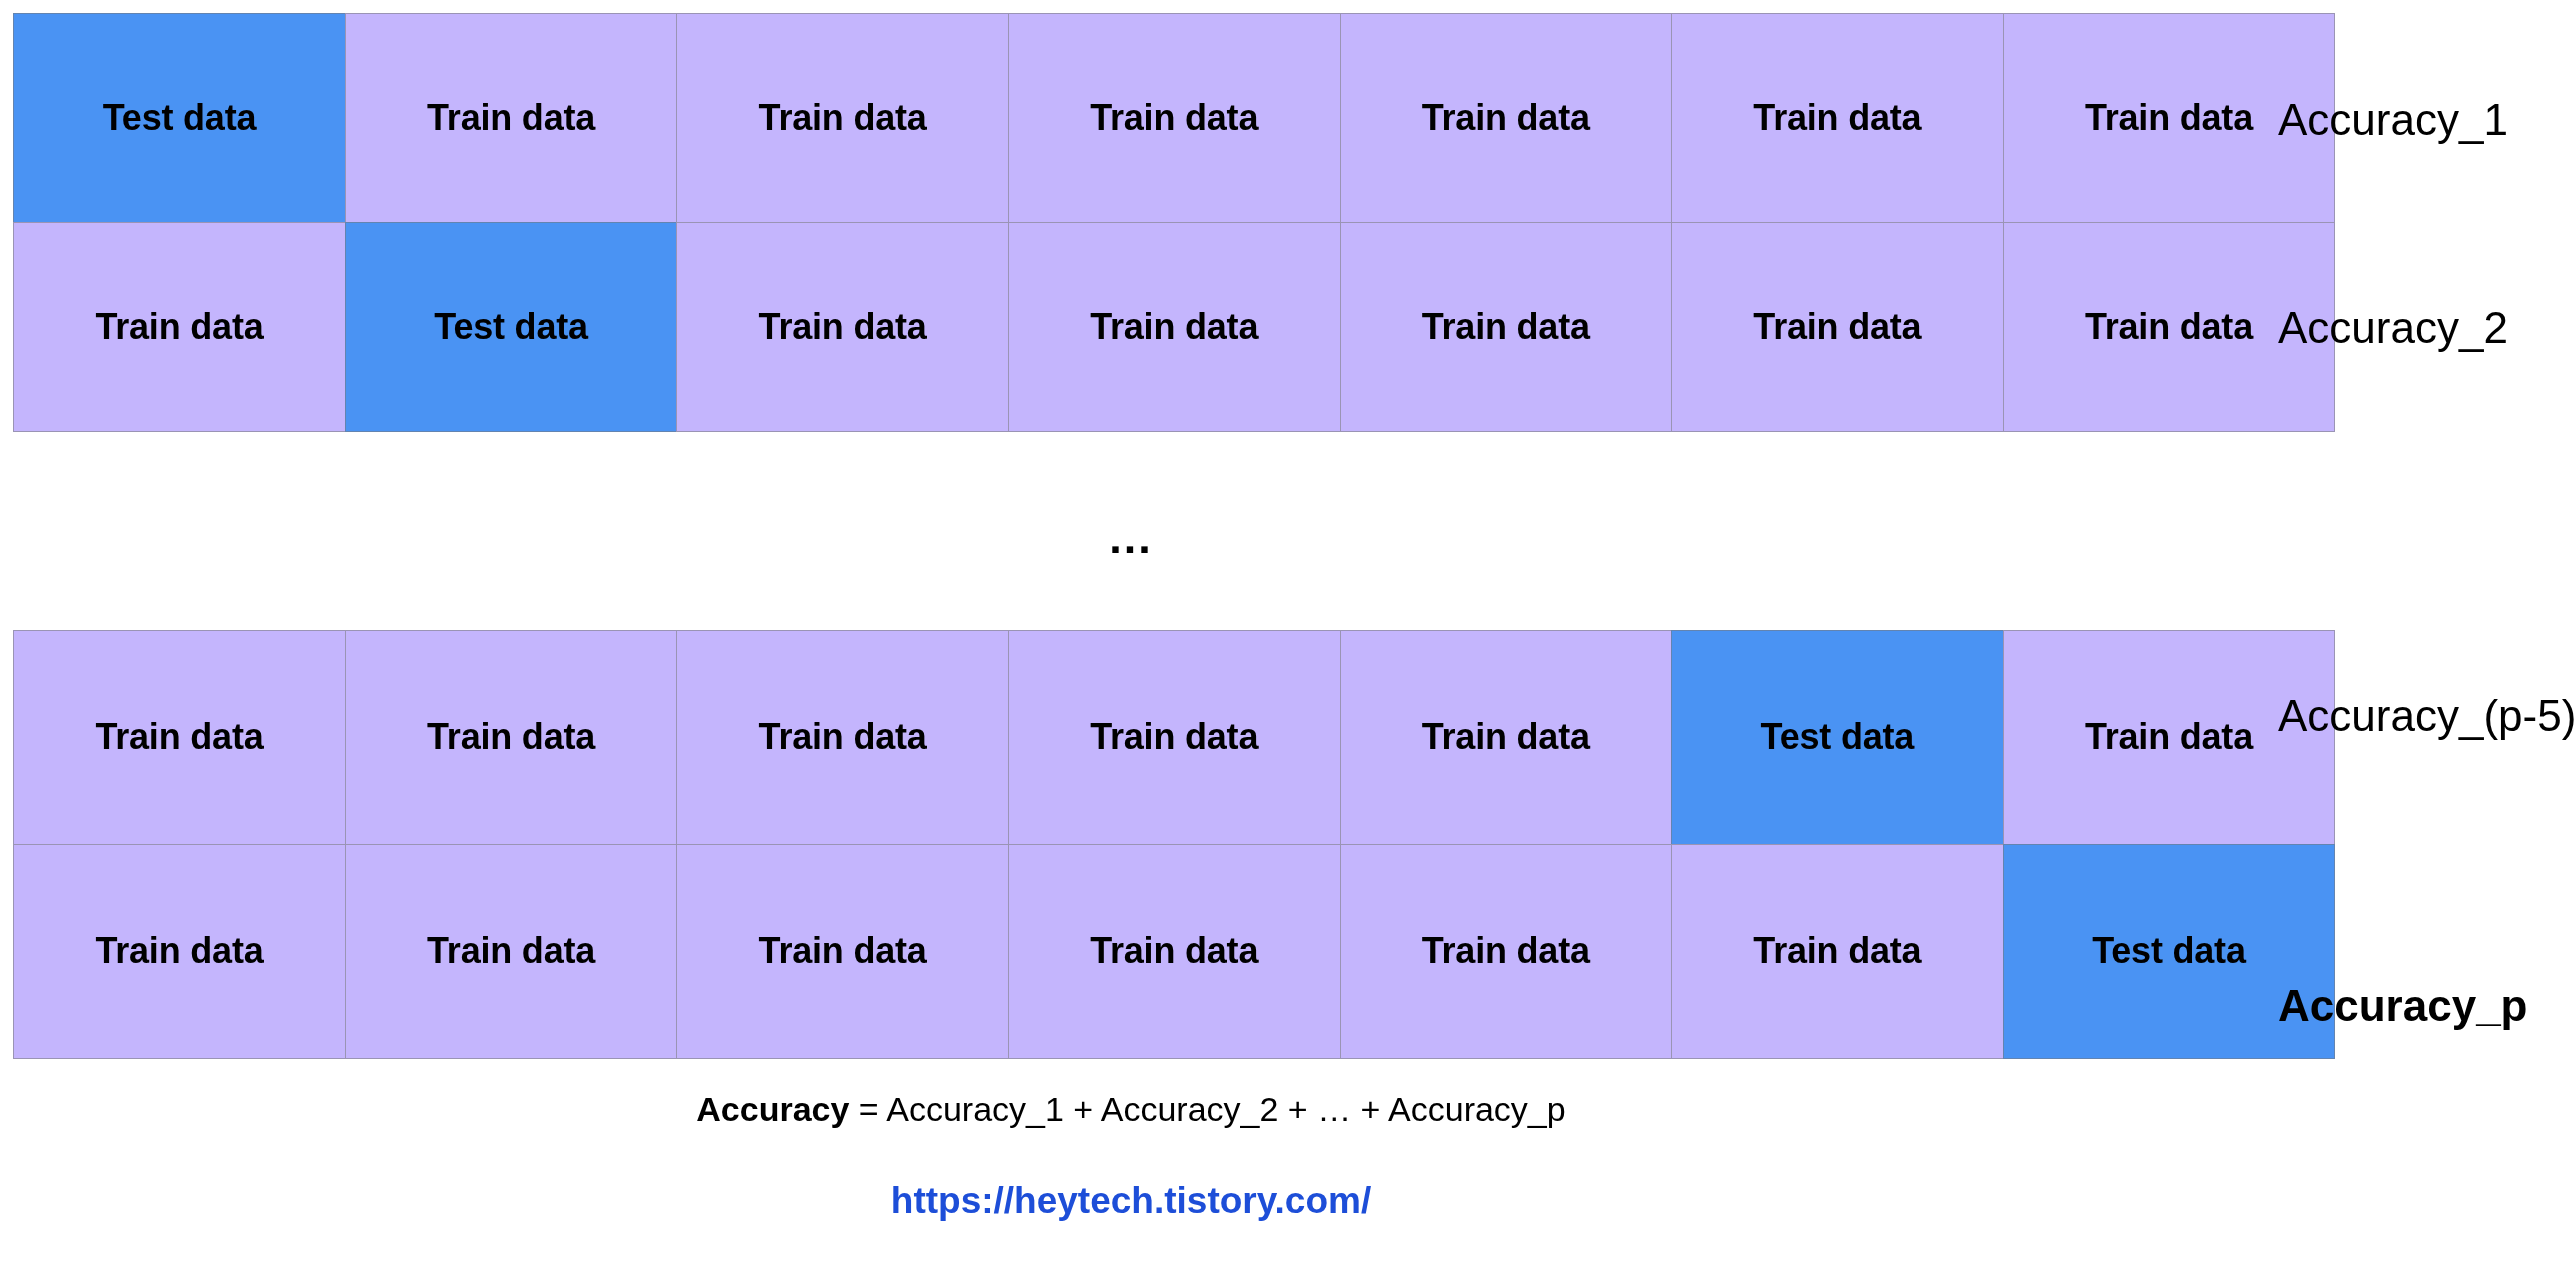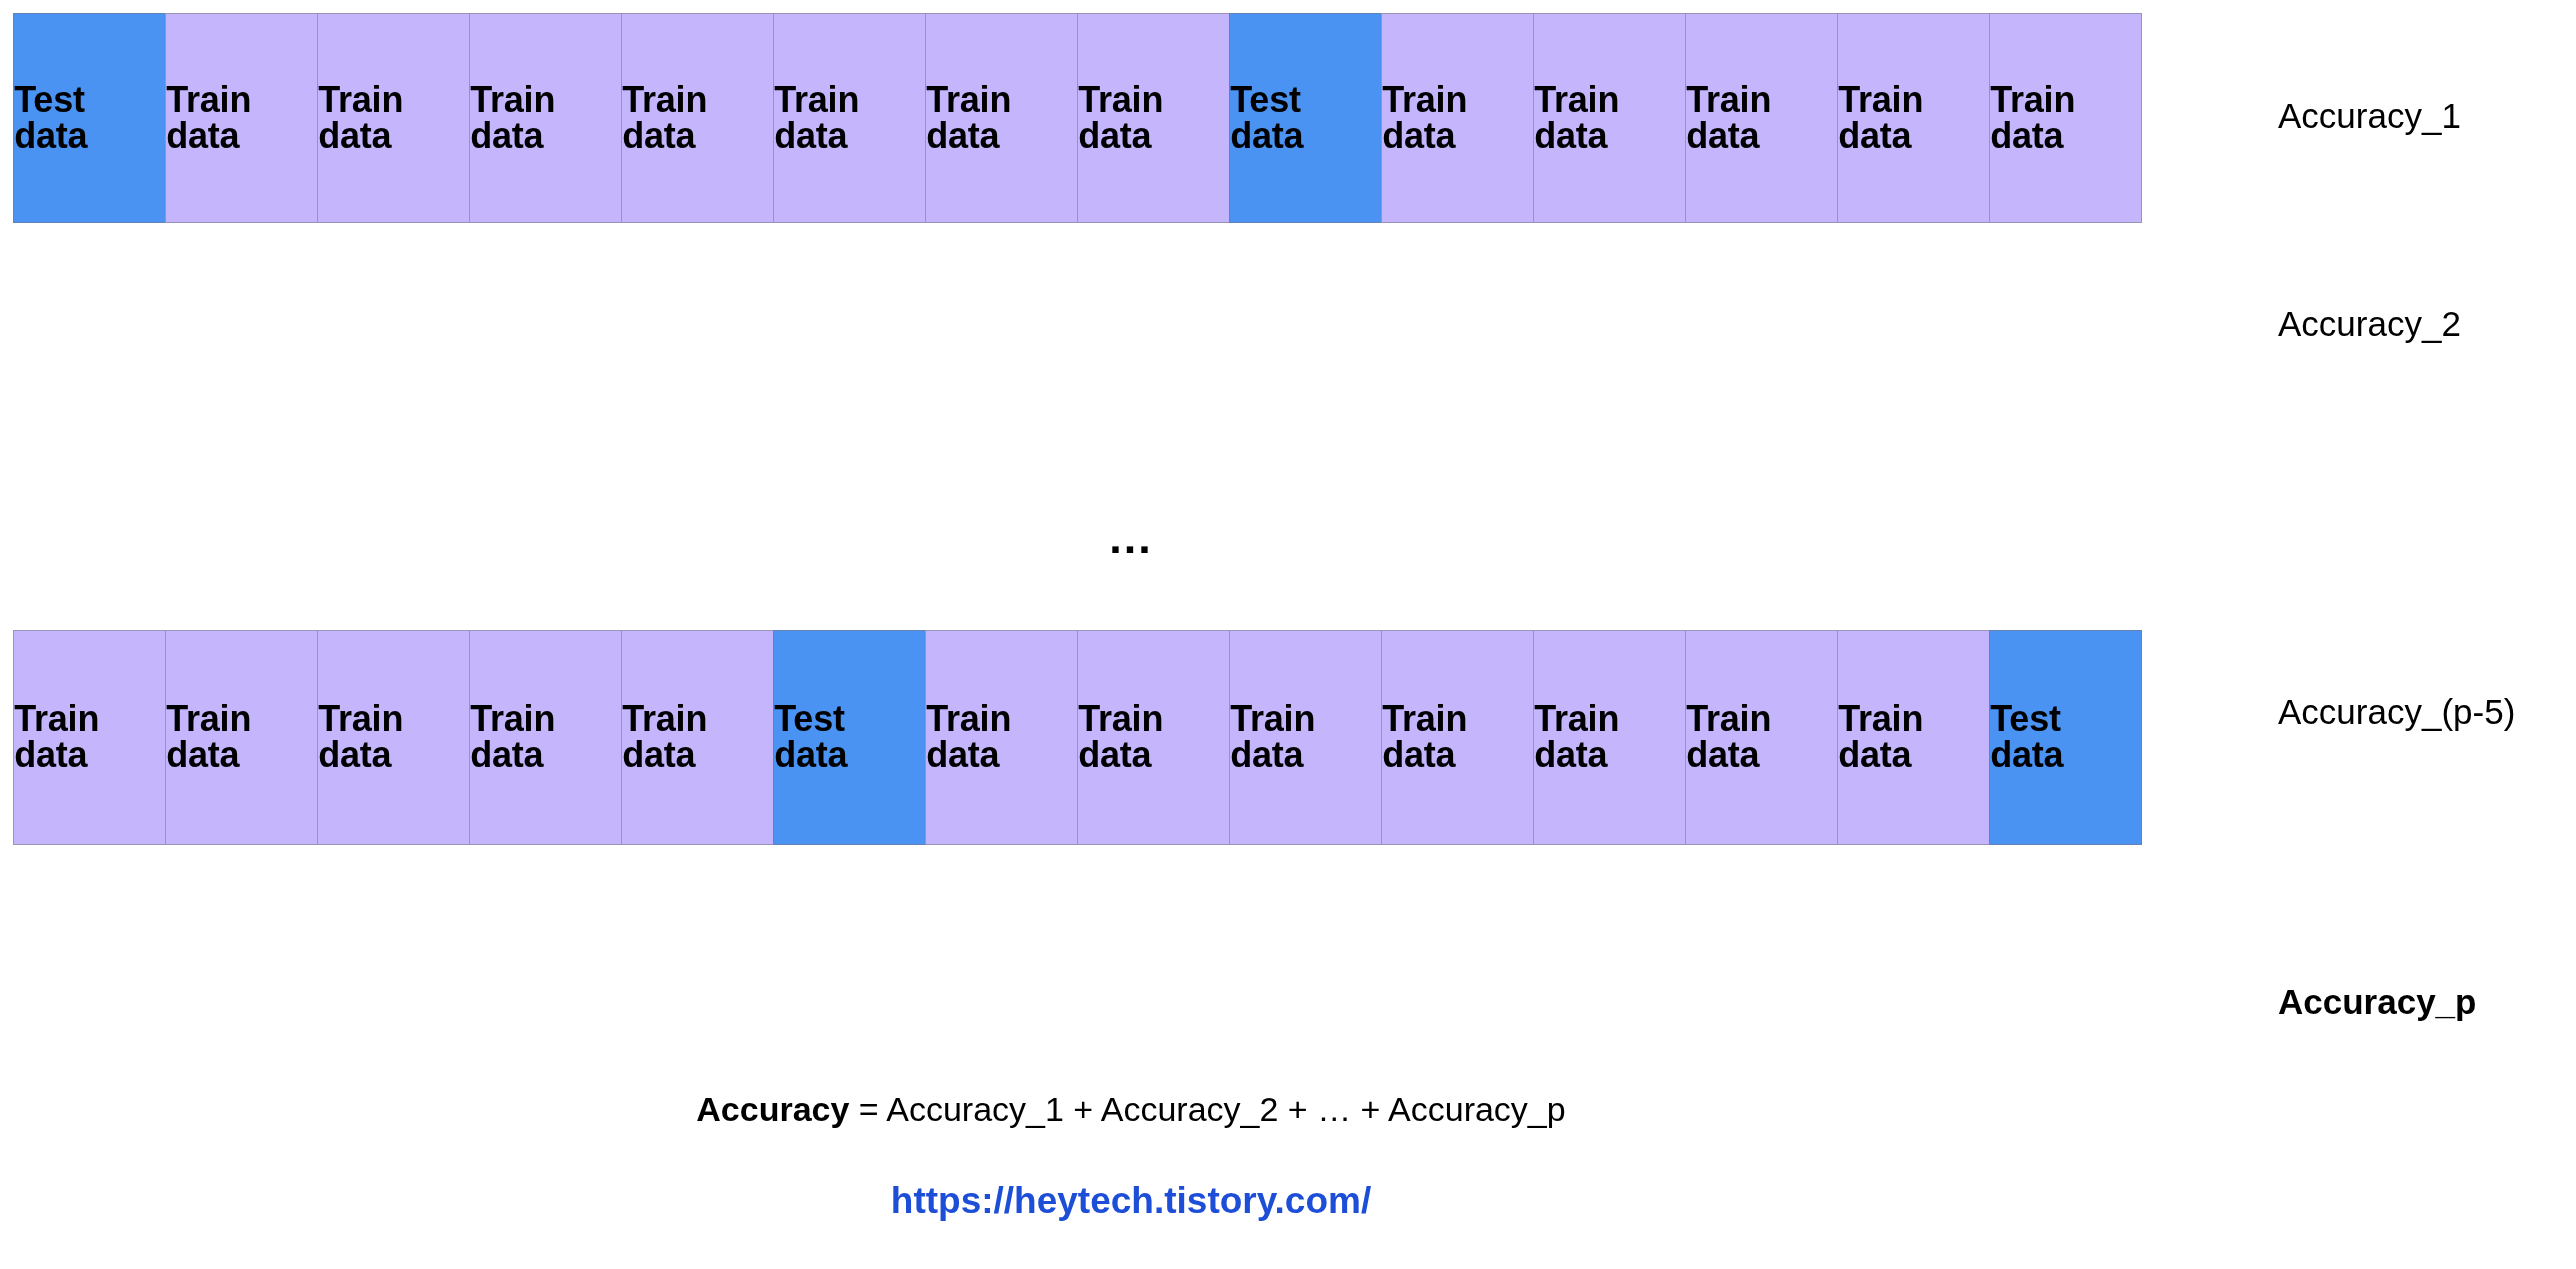--- a/index.html
+++ b/index.html
@@ -14,23 +14,23 @@
     position: relative;
     overflow: hidden;
     font-family: "Liberation Sans", sans-serif;
     -webkit-font-smoothing: antialiased;
   }
 
   
   .fold-table {
     position: absolute;
     left: 13.7px;
-    width: 2128px;
+    width: 2321px;
     display: flex;
-    flex-direction: row;
+    flex-direction: column;
     border-collapse: collapse;
   }
   #fold-table-top    { top: 13.7px;  }
   #fold-table-bottom { top: 630px; }
 
   .fold-row {
     display: flex;
     flex-direction: row;
     width: 100%;
     height: 209px;
@@ -53,21 +53,21 @@
     line-height: 1;
     user-select: none;
   }
   .fold-cell.train { background: #c4b5fd; }
   .fold-cell.test  { background: #4A93F3; }
 
   
   .acc-label {
     position: absolute;
     left: 2278px;
-    font-size: 35px;
+    font-size: 44px;
     font-weight: normal;
     color: #000000;
     white-space: nowrap;
     line-height: 1;
   }
   #acc-label-1   { top: 98px; }
   #acc-label-2   { top: 306px; }
   #acc-label-p-1 { top: 694px; }
   #acc-label-p   { top: 984px; font-weight: bold; }
 

